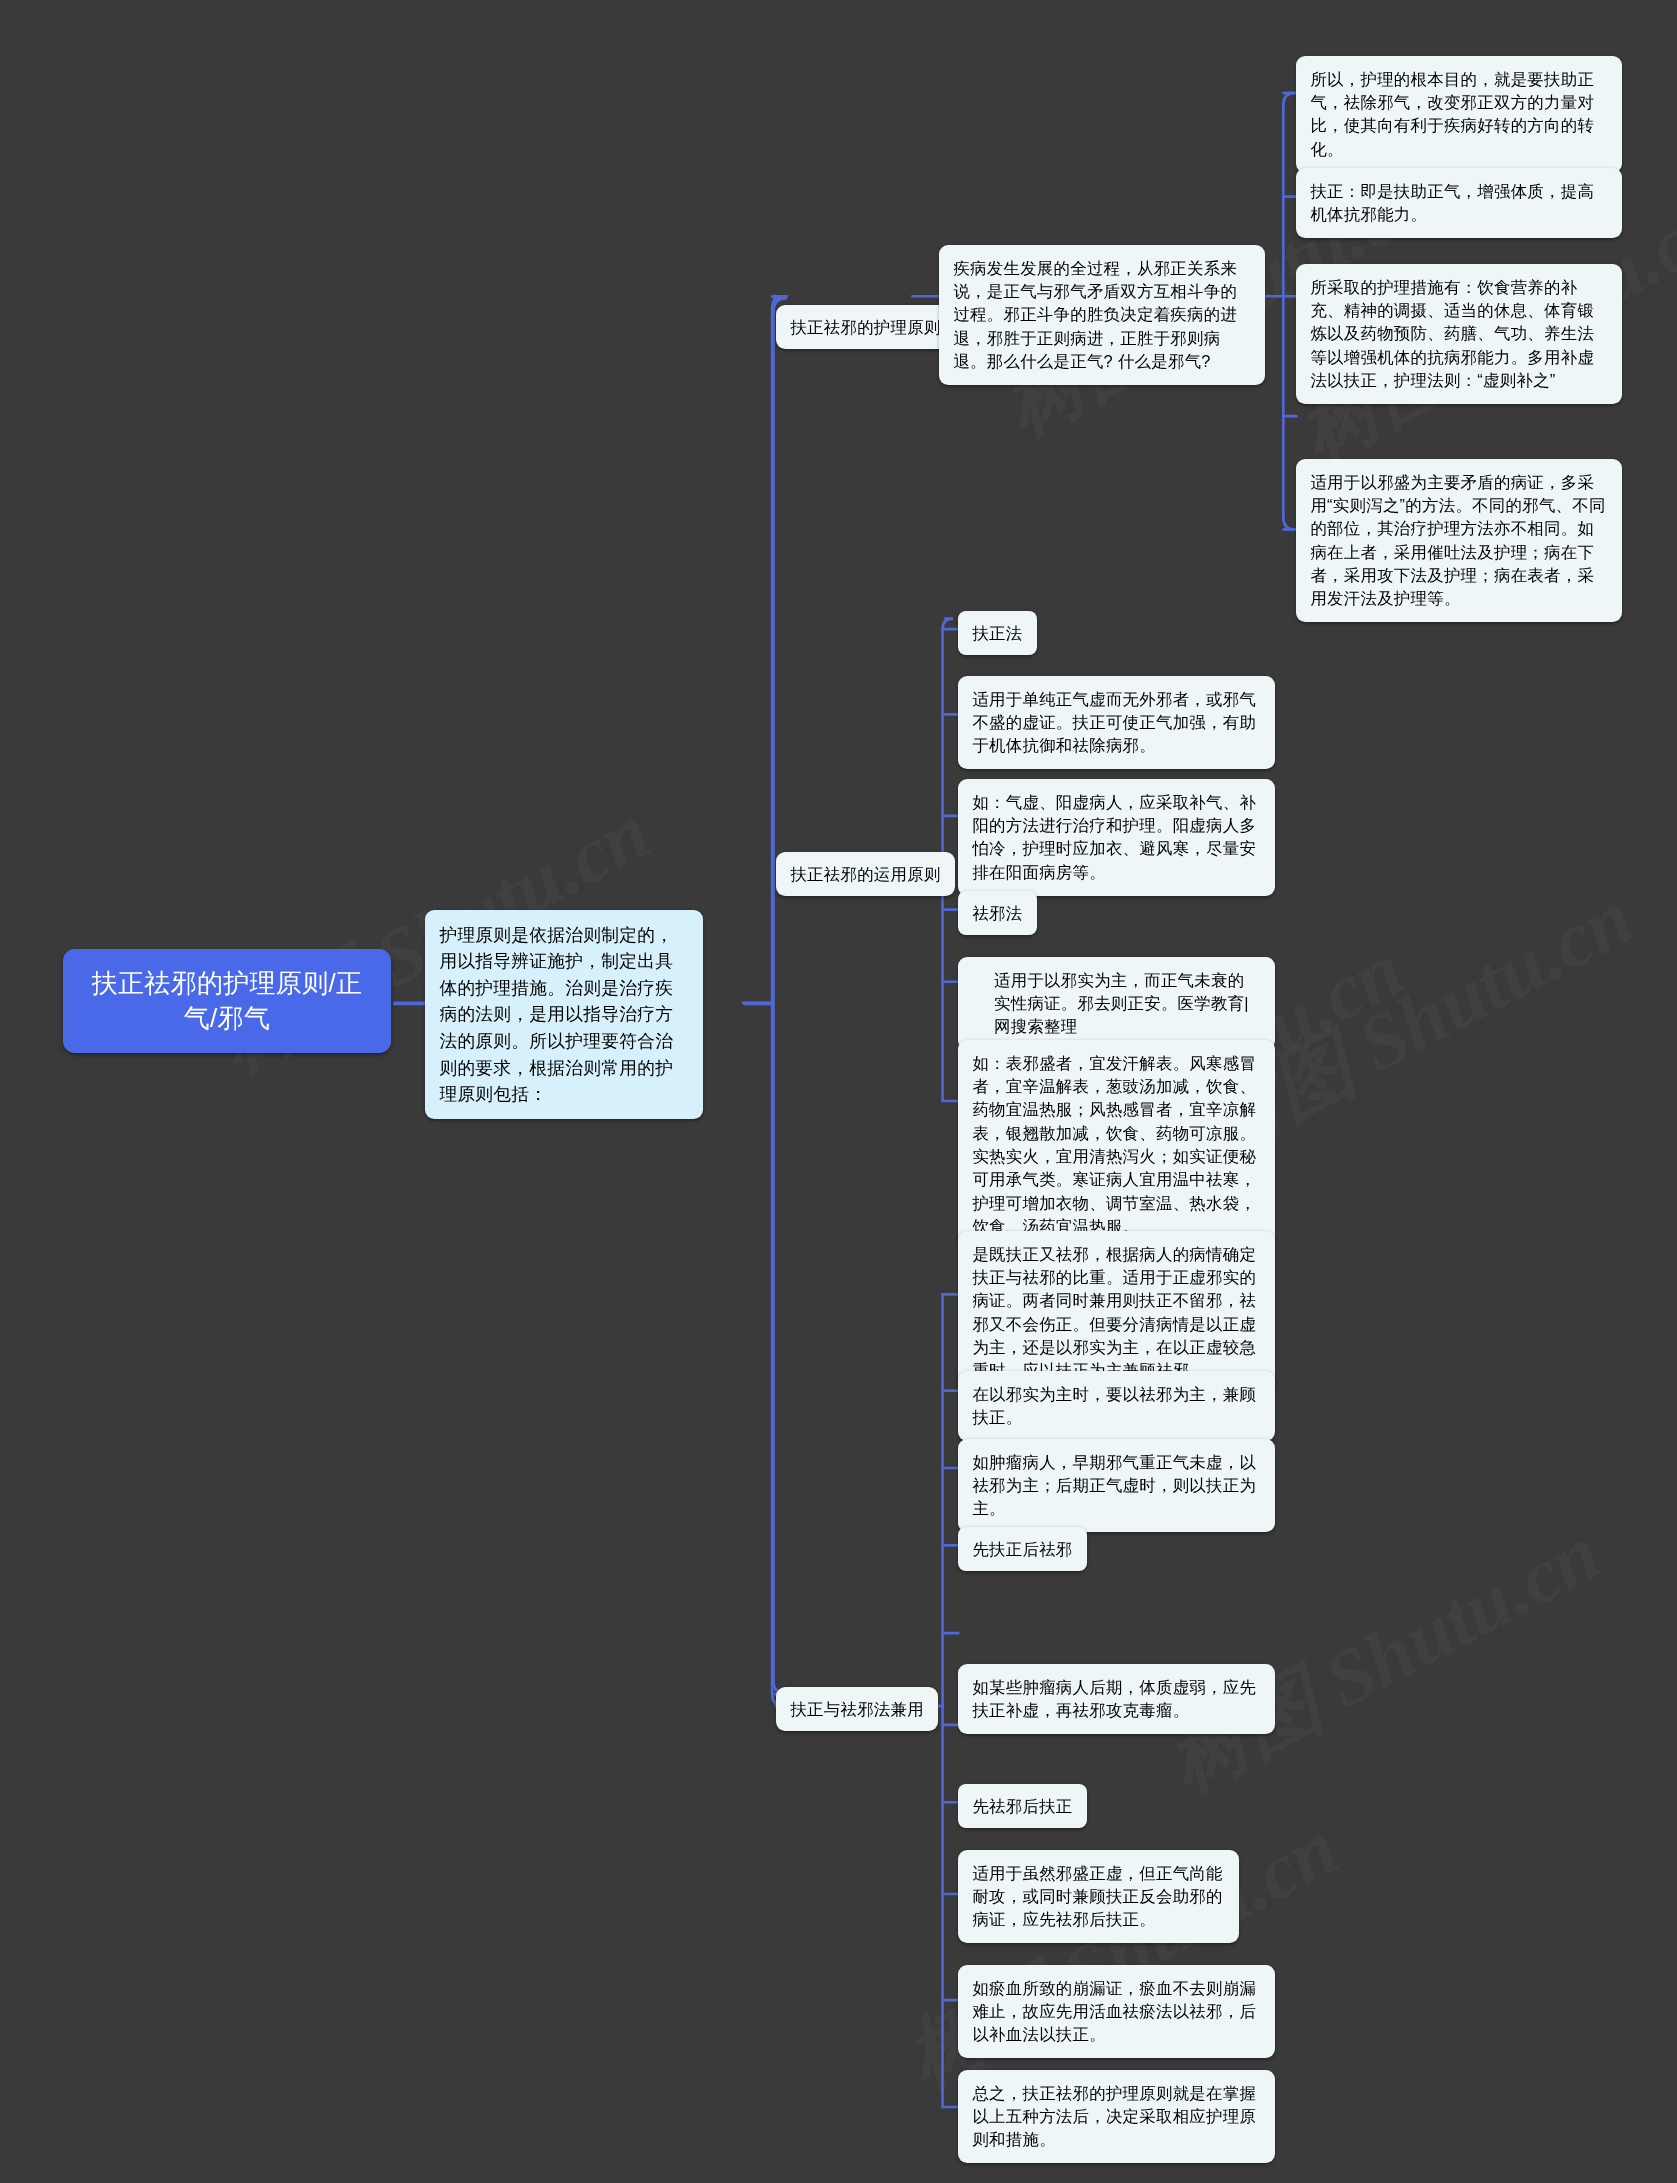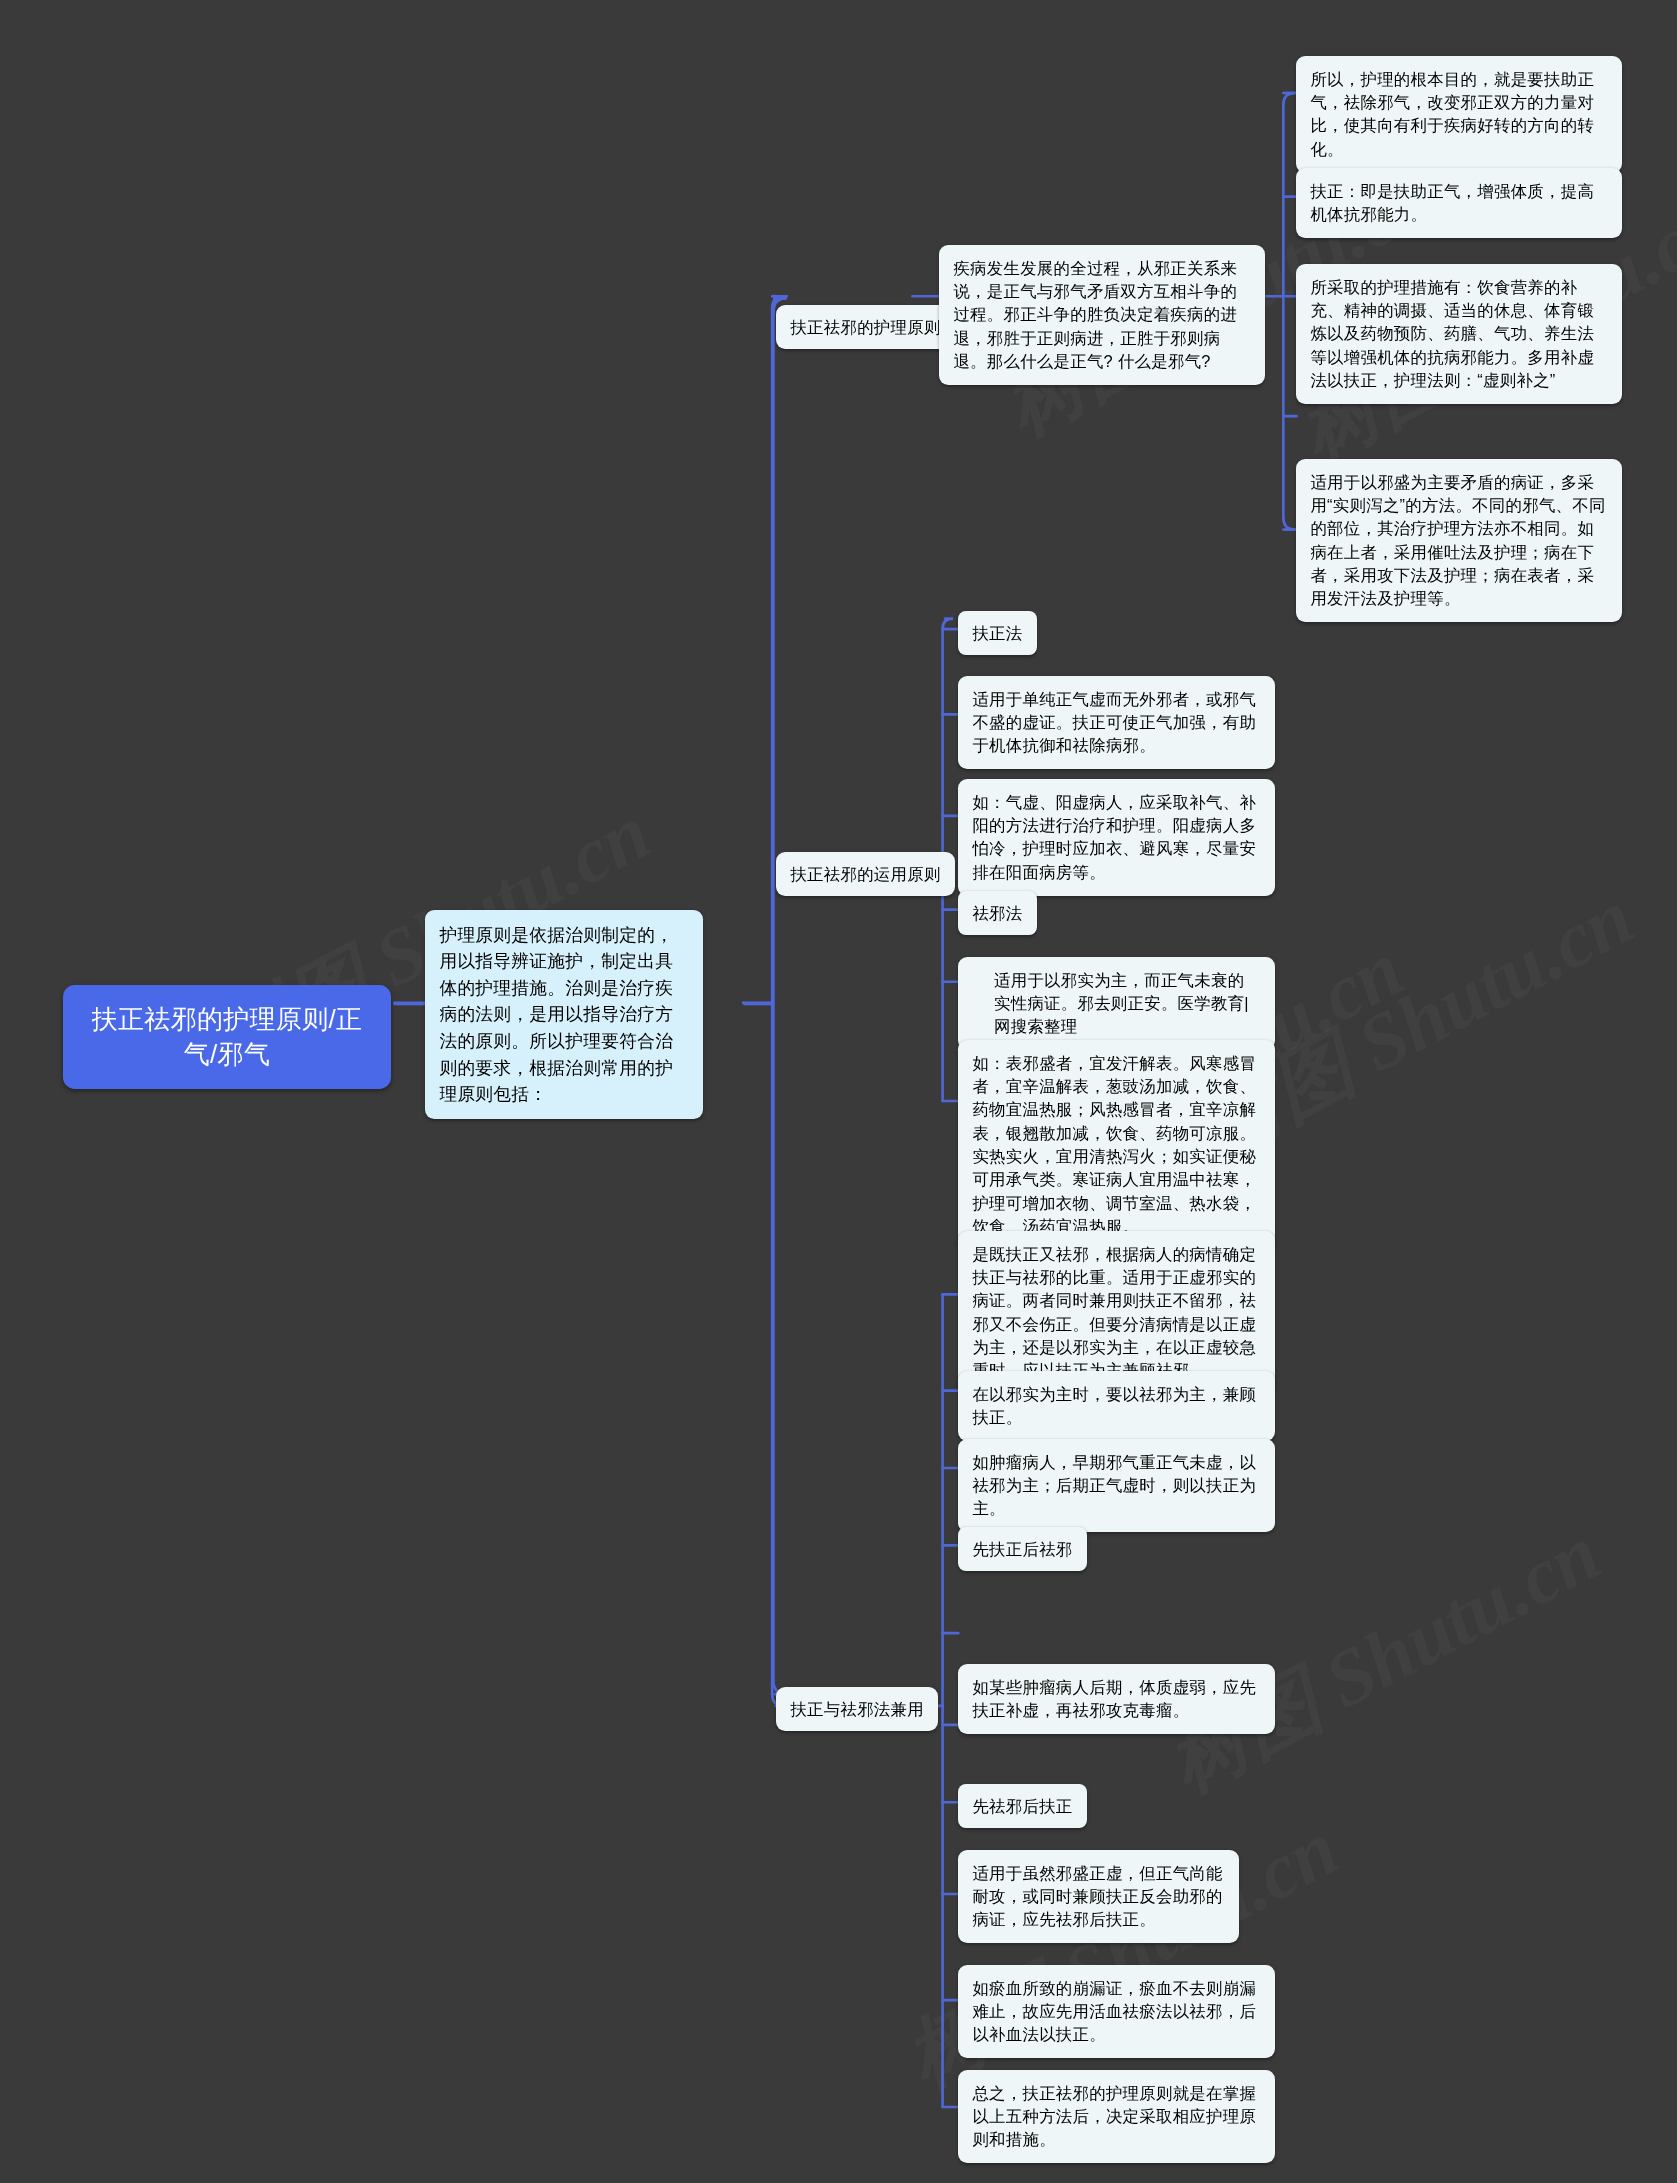--- a/index.html
+++ b/index.html
@@ -34,21 +34,20 @@
   .node.label{padding:10.5px 14.4px;white-space:nowrap;}
   .node.root{
     background:#4a69e8;
     color:#ffffff;
     font-size:26px;
     line-height:1.35;
     text-align:center;
     border-radius:11.8px;
     padding:17px 19.7px;
     box-shadow:0 2px 5.2px rgba(0,0,0,0.4);
-    margin-top:36px;
   }
   .node.l1{
     background:#d6f1fb;
     font-size:17.7px;
     line-height:1.5;
     border-radius:9.2px;
   }
 </style>
 </head>
 <body>

